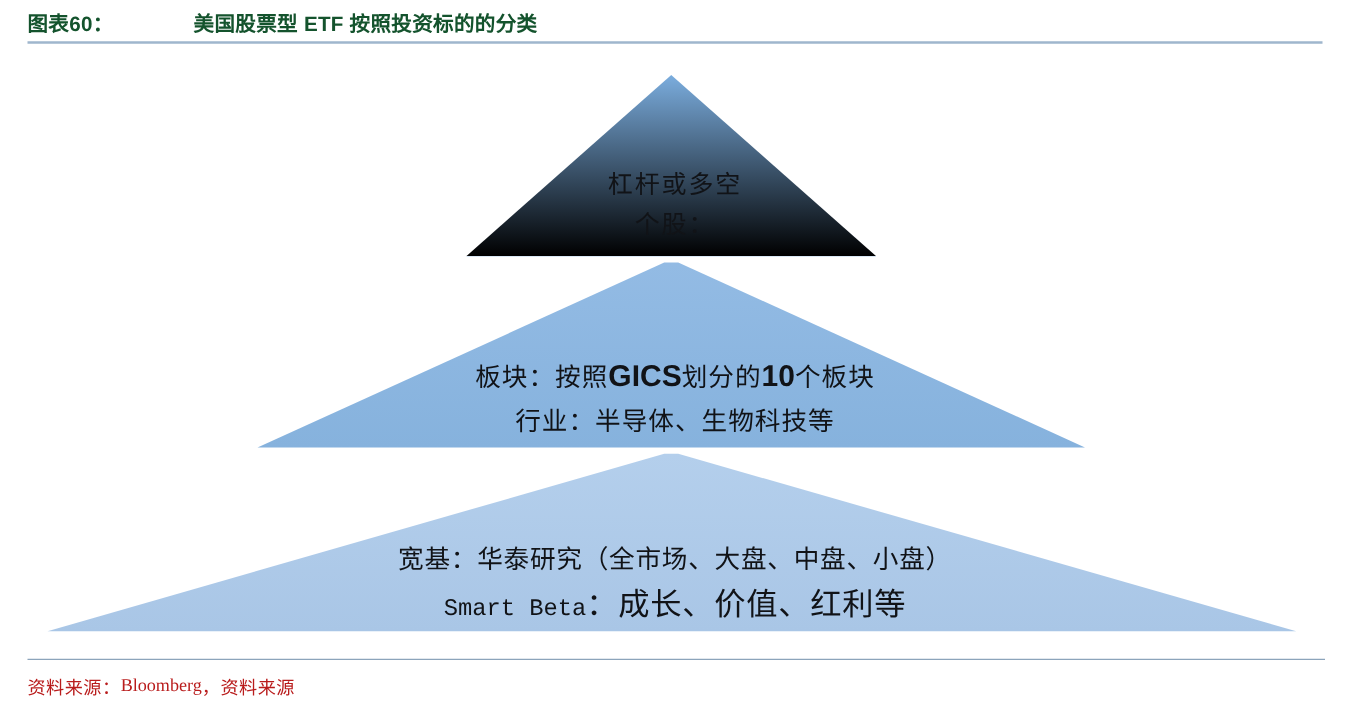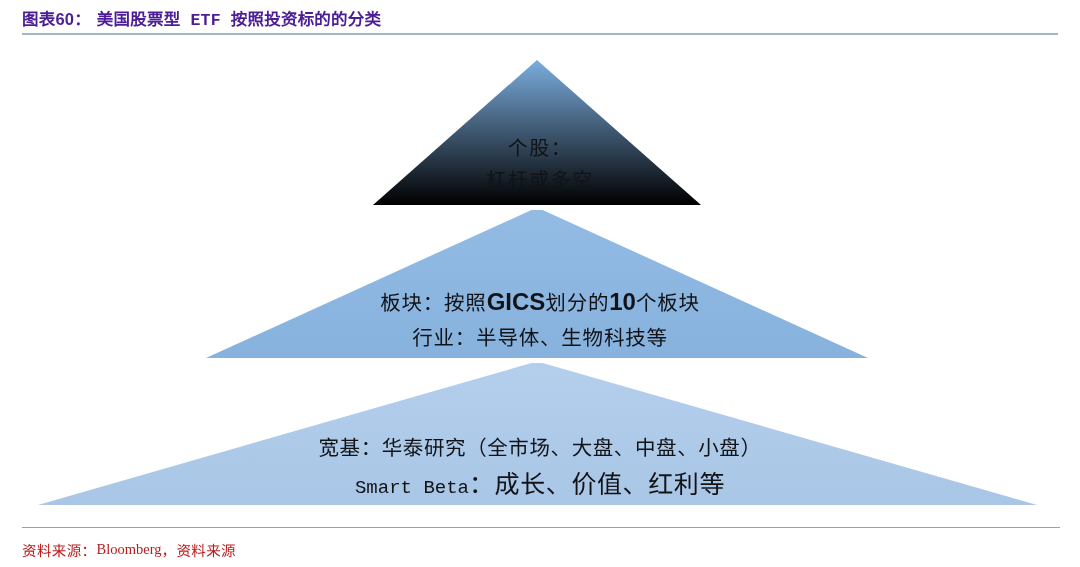--- a/index.html
+++ b/index.html
@@ -28,31 +28,32 @@
     position: absolute;
     left: 22px;
     top: 6px;
     width: 1038px;
     height: 24px;
     display: flex;
     align-items: flex-end;
     white-space: nowrap;
     font-size: 16.5px;
     font-weight: bold;
-    color: #4c1d95;
+    color: #14532d;
     letter-spacing: 0.2px;
     font-family: "Liberation Serif", "DejaVu Serif", serif;
+    gap: 35px;
   }
   .fig-title .title-num {
     font-family: "Liberation Sans", "DejaVu Sans", sans-serif;
     font-weight: bold;
   }
   .fig-title .title-text {
-    margin-left: 6px;
-    font-family: Liberation Mono, monospace;
+    margin-left: 29px;
+    font-family: Liberation Sans, sans-serif;
   }
 
   .title-rule {
     position: absolute;
     left: 22px;
     top: 33px;
     width: 1036px;
     height: 2px;
     background: #9fb6cd;
   }
@@ -182,22 +183,22 @@
       </defs>
 
       <polygon points="537,20 701,165 373,165" fill="url(#gradTop)"></polygon>
 
       <polygon points="542.6,170 868,318 206,318 531.4,170" fill="url(#gradMid)"></polygon>
 
       <polygon points="542.6,323 1037,465 38,465 531.4,323" fill="url(#gradBot)"></polygon>
     </svg>
 
     <div class="tier-label" id="tier-top-label">
+      <span class="ln">杠杆或多空</span>
       <span class="ln">个股：</span>
-      <span class="ln">杠杆或多空</span>
     </div>
 
     <div class="tier-label" id="tier-mid-label">
       <span class="ln"><span>板块：按照</span><span class="lat">GICS</span><span>划分的</span><span class="lat">10</span><span>个板块</span></span>
       <span class="ln">行业：半导体、生物科技等</span>
     </div>
 
     <div class="tier-label" id="tier-bot-label">
       <span class="ln">宽基：华泰研究（全市场、大盘、中盘、小盘）</span>
       <span class="ln mono-lead"><span>Smart Beta</span><span class="cn">：成长、价值、红利等</span></span>

